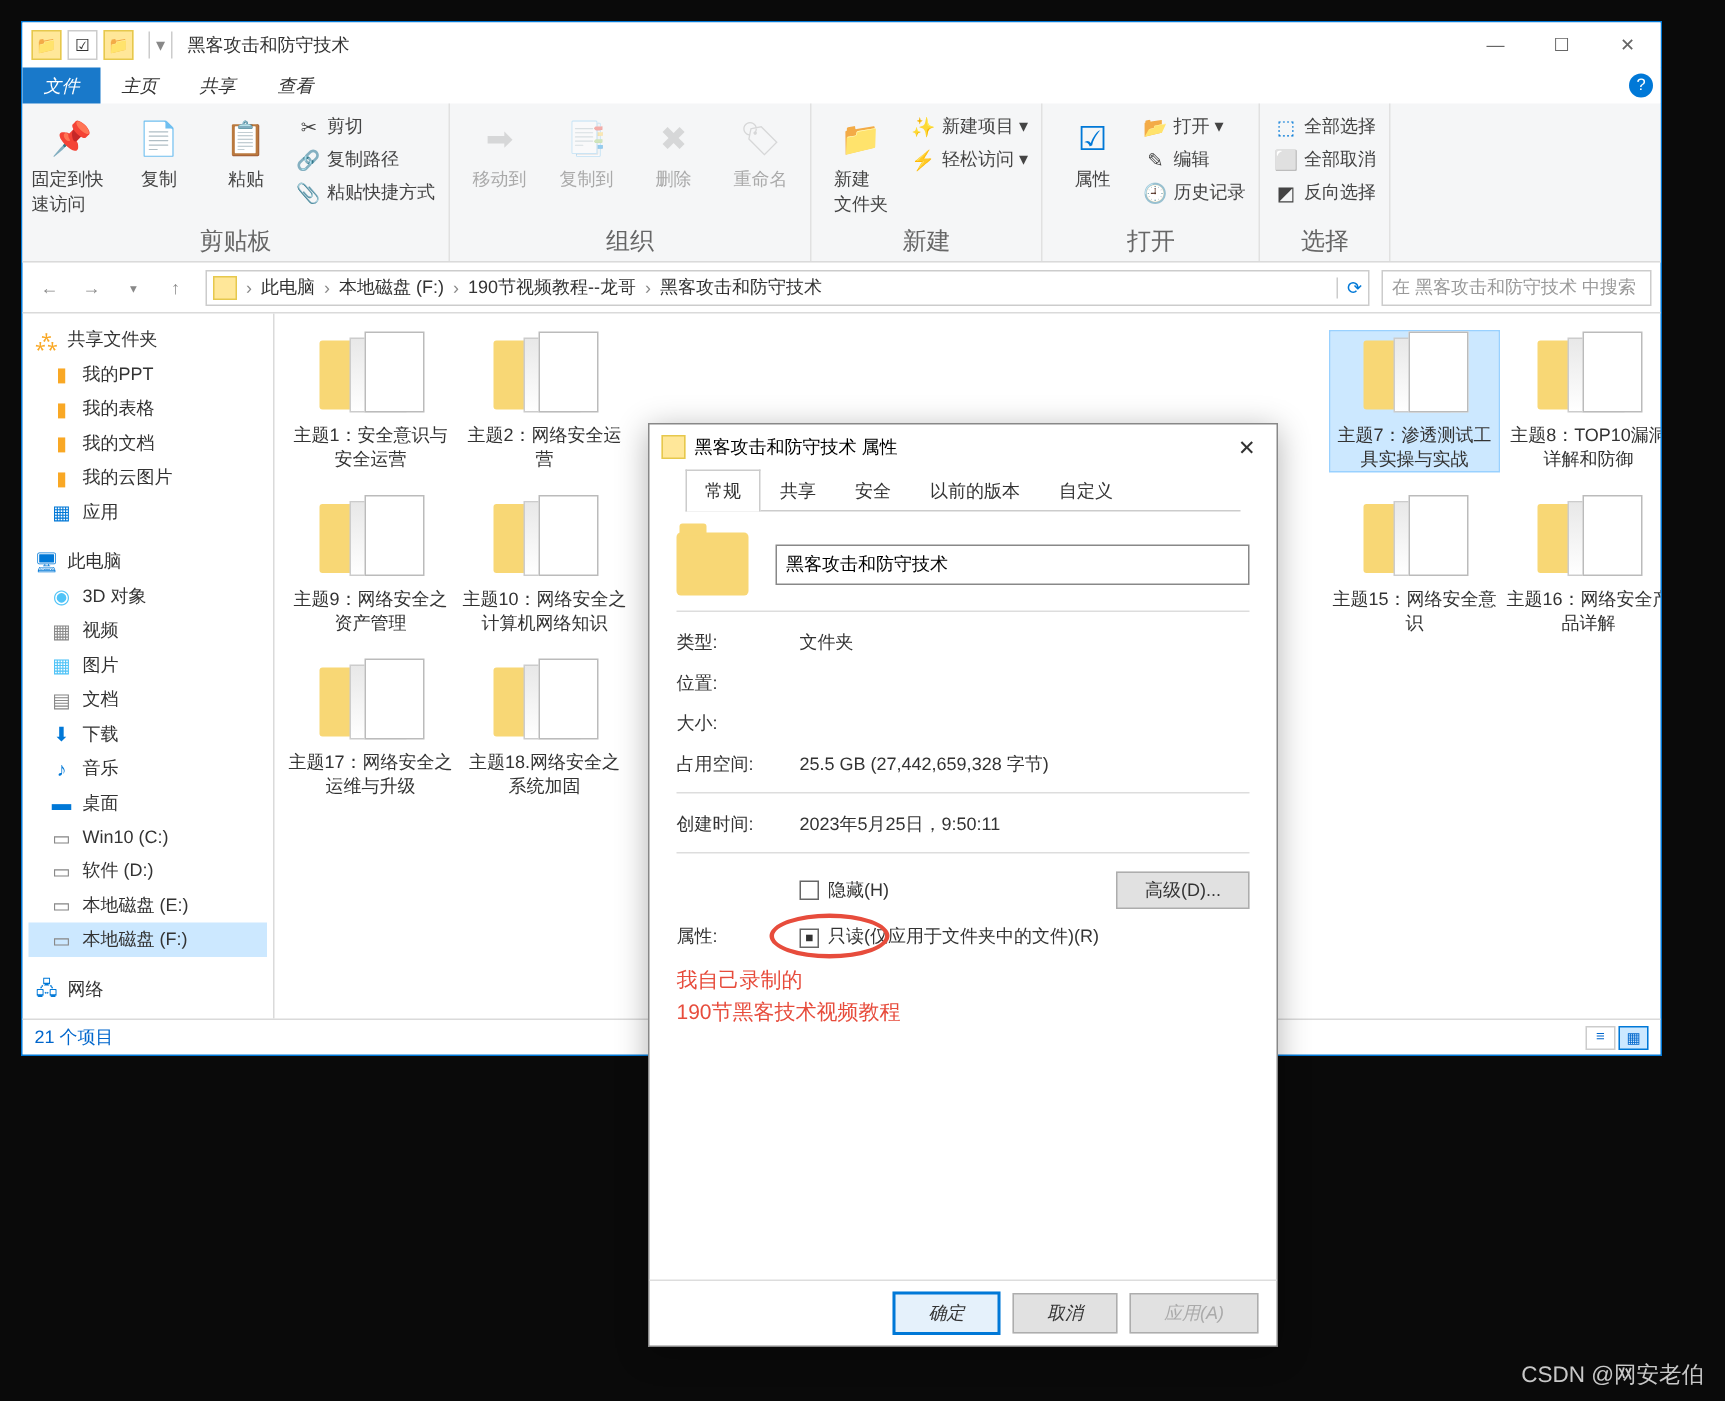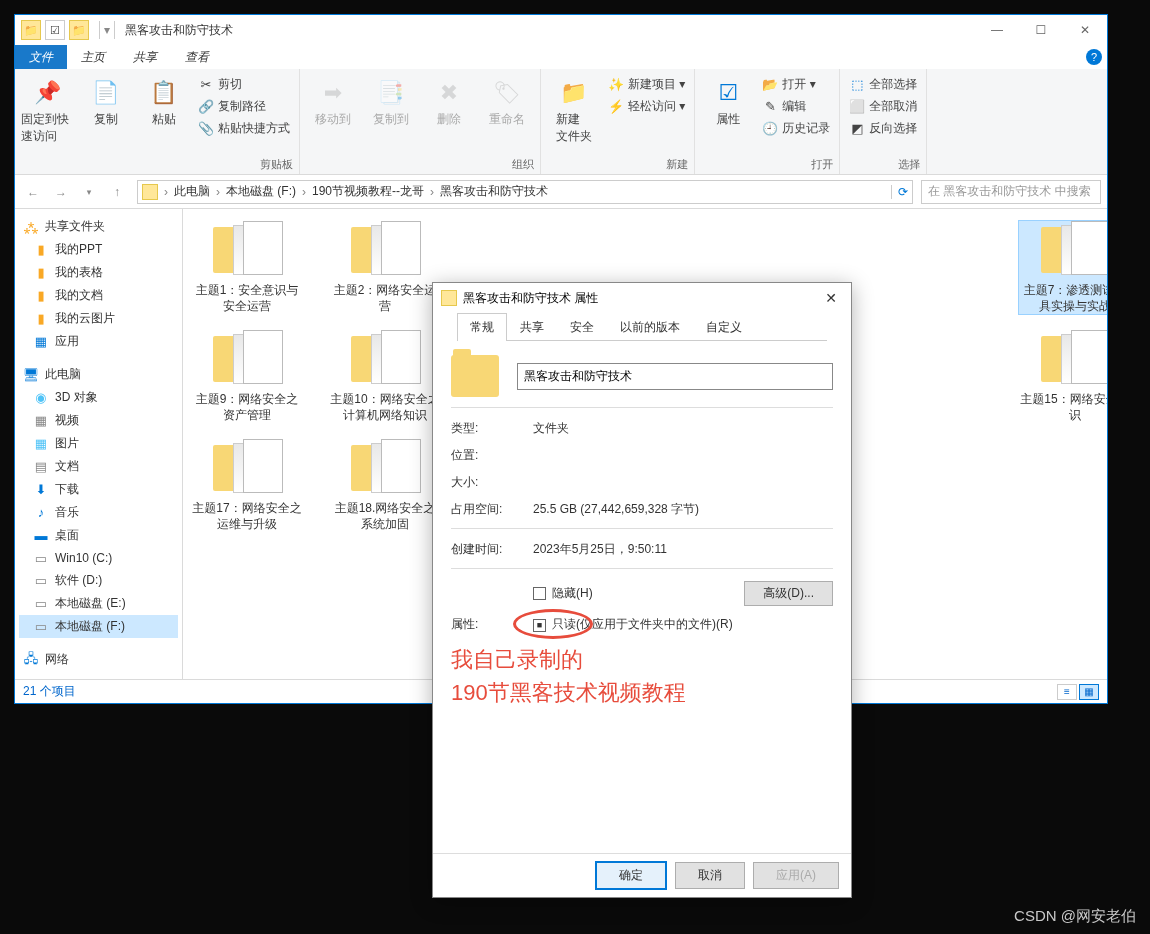--- a/index.html
+++ b/index.html
@@ -13,21 +13,21 @@
 .titlebar .wbtns { margin-left: auto; display: flex; }
 .titlebar .wbtns span { width: 44px; height: 30px; display: inline-flex; align-items: center; justify-content: center; font-size: 12px; color: #666; }
 .tabs { height: 24px; display: flex; align-items: stretch; background: #fff; font-size: 12px; }
 .tabs .tab { padding: 0 14px; display: flex; align-items: center; color: #333; font-style: italic; }
 .tabs .tab.active { background: #1979ca; color: #fff; }
 .tabs .help { margin-left: auto; width: 26px; display: flex; align-items: center; justify-content: center; }
 .tabs .help span { width: 16px; height: 16px; border-radius: 50%; background: #0078d7; color: #fff; font-size: 11px; display: inline-flex; align-items: center; justify-content: center; }
 .ribbon { height: 106px; background: #f5f6f7; border-bottom: 1px solid #dadada; display: flex; font-size: 12px; }
 .rgroup { border-right: 1px solid #e1e1e1; padding: 4px 6px 2px; display: flex; flex-direction: column; }
 .rgroup .items { flex: 1; display: flex; align-items: flex-start; gap: 4px; }
-.rgroup .gname { text-align: right; color: #666; font-size: 11px; padding-top: 2px; }
+.rgroup .gname { text-align: center; color: #666; font-size: 16px; padding-top: 2px; }
 .rbtn-lg { display: flex; flex-direction: column; align-items: center; width: 54px; padding-top: 4px; gap: 2px; color: #444; }
 .rbtn-lg .ico { width: 32px; height: 32px; display: inline-flex; align-items: center; justify-content: center; font-size: 22px; }
 .rbtn-lg.disabled { color: #aaa; }
 .rbtn-lg.disabled .ico { opacity: 0.4; }
 .rcol { display: flex; flex-direction: column; gap: 3px; padding-top: 2px; }
 .rbtn-sm { display: flex; align-items: center; gap: 4px; font-size: 12px; color: #444; padding: 1px 3px; white-space: nowrap; }
 .rbtn-sm .ico { width: 16px; height: 16px; display: inline-flex; align-items: center; justify-content: center; font-size: 13px; }
 .navbar { height: 34px; border-bottom: 1px solid #dadada; display: flex; align-items: center; padding: 0 6px; gap: 4px; font-size: 12px; }
 .navbar .navbtn { width: 24px; height: 24px; display: inline-flex; align-items: center; justify-content: center; color: #888; }
 .breadcrumb { flex: 1; height: 24px; border: 1px solid #ccc; display: flex; align-items: center; padding: 0 4px; margin: 0 4px; }
@@ -37,21 +37,21 @@
 .breadcrumb .refresh { margin-left: auto; color: #0078d7; border-left:1px solid #ccc; padding-left:6px; }
 .searchbox { width: 180px; height: 24px; border: 1px solid #ccc; padding: 0 6px; color: #999; display: flex; align-items: center; }
 .body { display: flex; height: calc(100% - 30px - 24px - 106px - 34px - 24px); }
 .sidebar { width: 168px; border-right: 1px solid #dadada; padding: 6px 4px; font-size: 12px; overflow: hidden; }
 .sidebar .node { display: flex; align-items: center; gap: 6px; padding: 3px 4px 3px 14px; color: #333; white-space: nowrap; }
 .sidebar .node.root { padding-left: 4px; font-weight: normal; }
 .sidebar .node .ico { width: 16px; height: 16px; display: inline-flex; align-items: center; justify-content: center; font-size: 13px; }
 .sidebar .node.sel { background: #cce8ff; }
 .sidebar .spacer { height: 10px; }
 .content { flex: 1; padding: 12px 8px; overflow: hidden; }
-.grid { display: grid; grid-template-columns: repeat(8, 112px); gap: 16px 26px; }
+.grid { display: grid; grid-template-columns: repeat(8, 112px); gap: 16px 4px; }
 .folder { display: flex; flex-direction: column; align-items: center; font-size: 12px; color: #333; text-align: center; width: 112px; }
 .folder .thumb { width: 76px; height: 58px; position: relative; margin-bottom: 4px; }
 .folder .thumb .back { position: absolute; left: 4px; top: 6px; width: 60px; height: 46px; background: #f8d775; border-radius: 2px; }
 .folder .thumb .page { position: absolute; right: 2px; top: 0; width: 40px; height: 54px; background: #fff; border: 1px solid #bbb; }
 .folder .thumb .page2 { position: absolute; right: 14px; top: 4px; width: 38px; height: 50px; background: linear-gradient(#e8e8e8,#fff); border: 1px solid #ccc; }
 .folder.sel { background: #cce8ff; outline: 1px solid #99d1ff; }
 .folder .name { line-height: 1.3; max-width: 110px; }
 .statusbar { height: 24px; border-top: 1px solid #dadada; display: flex; align-items: center; padding: 0 8px; font-size: 12px; color: #0066cc; }
 .statusbar .viewbtns { margin-left: auto; display: flex; gap: 2px; }
 .statusbar .viewbtns span { width: 20px; height: 16px; border: 1px solid #ccc; display: inline-flex; align-items: center; justify-content: center; font-size: 10px; }
@@ -68,22 +68,22 @@
 .propdlg .row { display: flex; margin-bottom: 10px; align-items: center; }
 .propdlg .row .lbl { width: 82px; color: #333; }
 .propdlg .row .val { flex: 1; color: #333; }
 .propdlg hr { border: none; border-top: 1px solid #ddd; margin: 8px 0 12px; }
 .propdlg .bigico { width: 48px; height: 42px; background: #f8d775; border-radius: 3px; margin-right: 18px; position:relative; }
 .propdlg .bigico::before{content:"";position:absolute;top:-6px;left:2px;width:18px;height:8px;background:#f8d775;border-radius:2px 2px 0 0;}
 .propdlg .namebox { flex: 1; border: 1px solid #888; padding: 4px 6px; }
 .propdlg .chk { width: 13px; height: 13px; border: 1px solid #666; margin-right: 6px; display: inline-flex; align-items: center; justify-content: center; font-size: 9px; }
 .propdlg .advbtn { border: 1px solid #adadad; background: #e1e1e1; padding: 3px 18px; margin-left: auto; }
 .propdlg .circle { position: absolute; border: 3px solid #e74c3c; border-radius: 50%; width: 80px; height: 30px; }
-.propdlg .annot { color: #e74c3c; font-size: 22px; line-height: 1.5; margin-top: 4px; }
-.propdlg .dbtns { height: 44px; border-top: 1px solid #ddd; display: flex; align-items: center; justify-content: flex-end; gap: 8px; padding: 0 12px; }
+.propdlg .annot { color: #e74c3c; font-size: 14px; line-height: 1.5; margin-top: 4px; }
+.propdlg .dbtns { height: 44px; border-top: 1px solid #ddd; display: flex; align-items: center; justify-content: flex-end; gap: 8px; padding: 0 12px; font-style: italic; }
 .propdlg .btn { border: 1px solid #adadad; background: #e1e1e1; padding: 4px 22px; color: #333; }
 .propdlg .btn.primary { border: 2px solid #0078d7; background: #e5f1fb; }
 .propdlg .btn.disabled { color: #aaa; }
 .watermark { position: absolute; right: 14px; bottom: 8px; color: #ddd; font-size: 15px; opacity:.9;}
 </style>
 </head>
 <body>
 
 <div class="explorer">
   <div class="titlebar">

